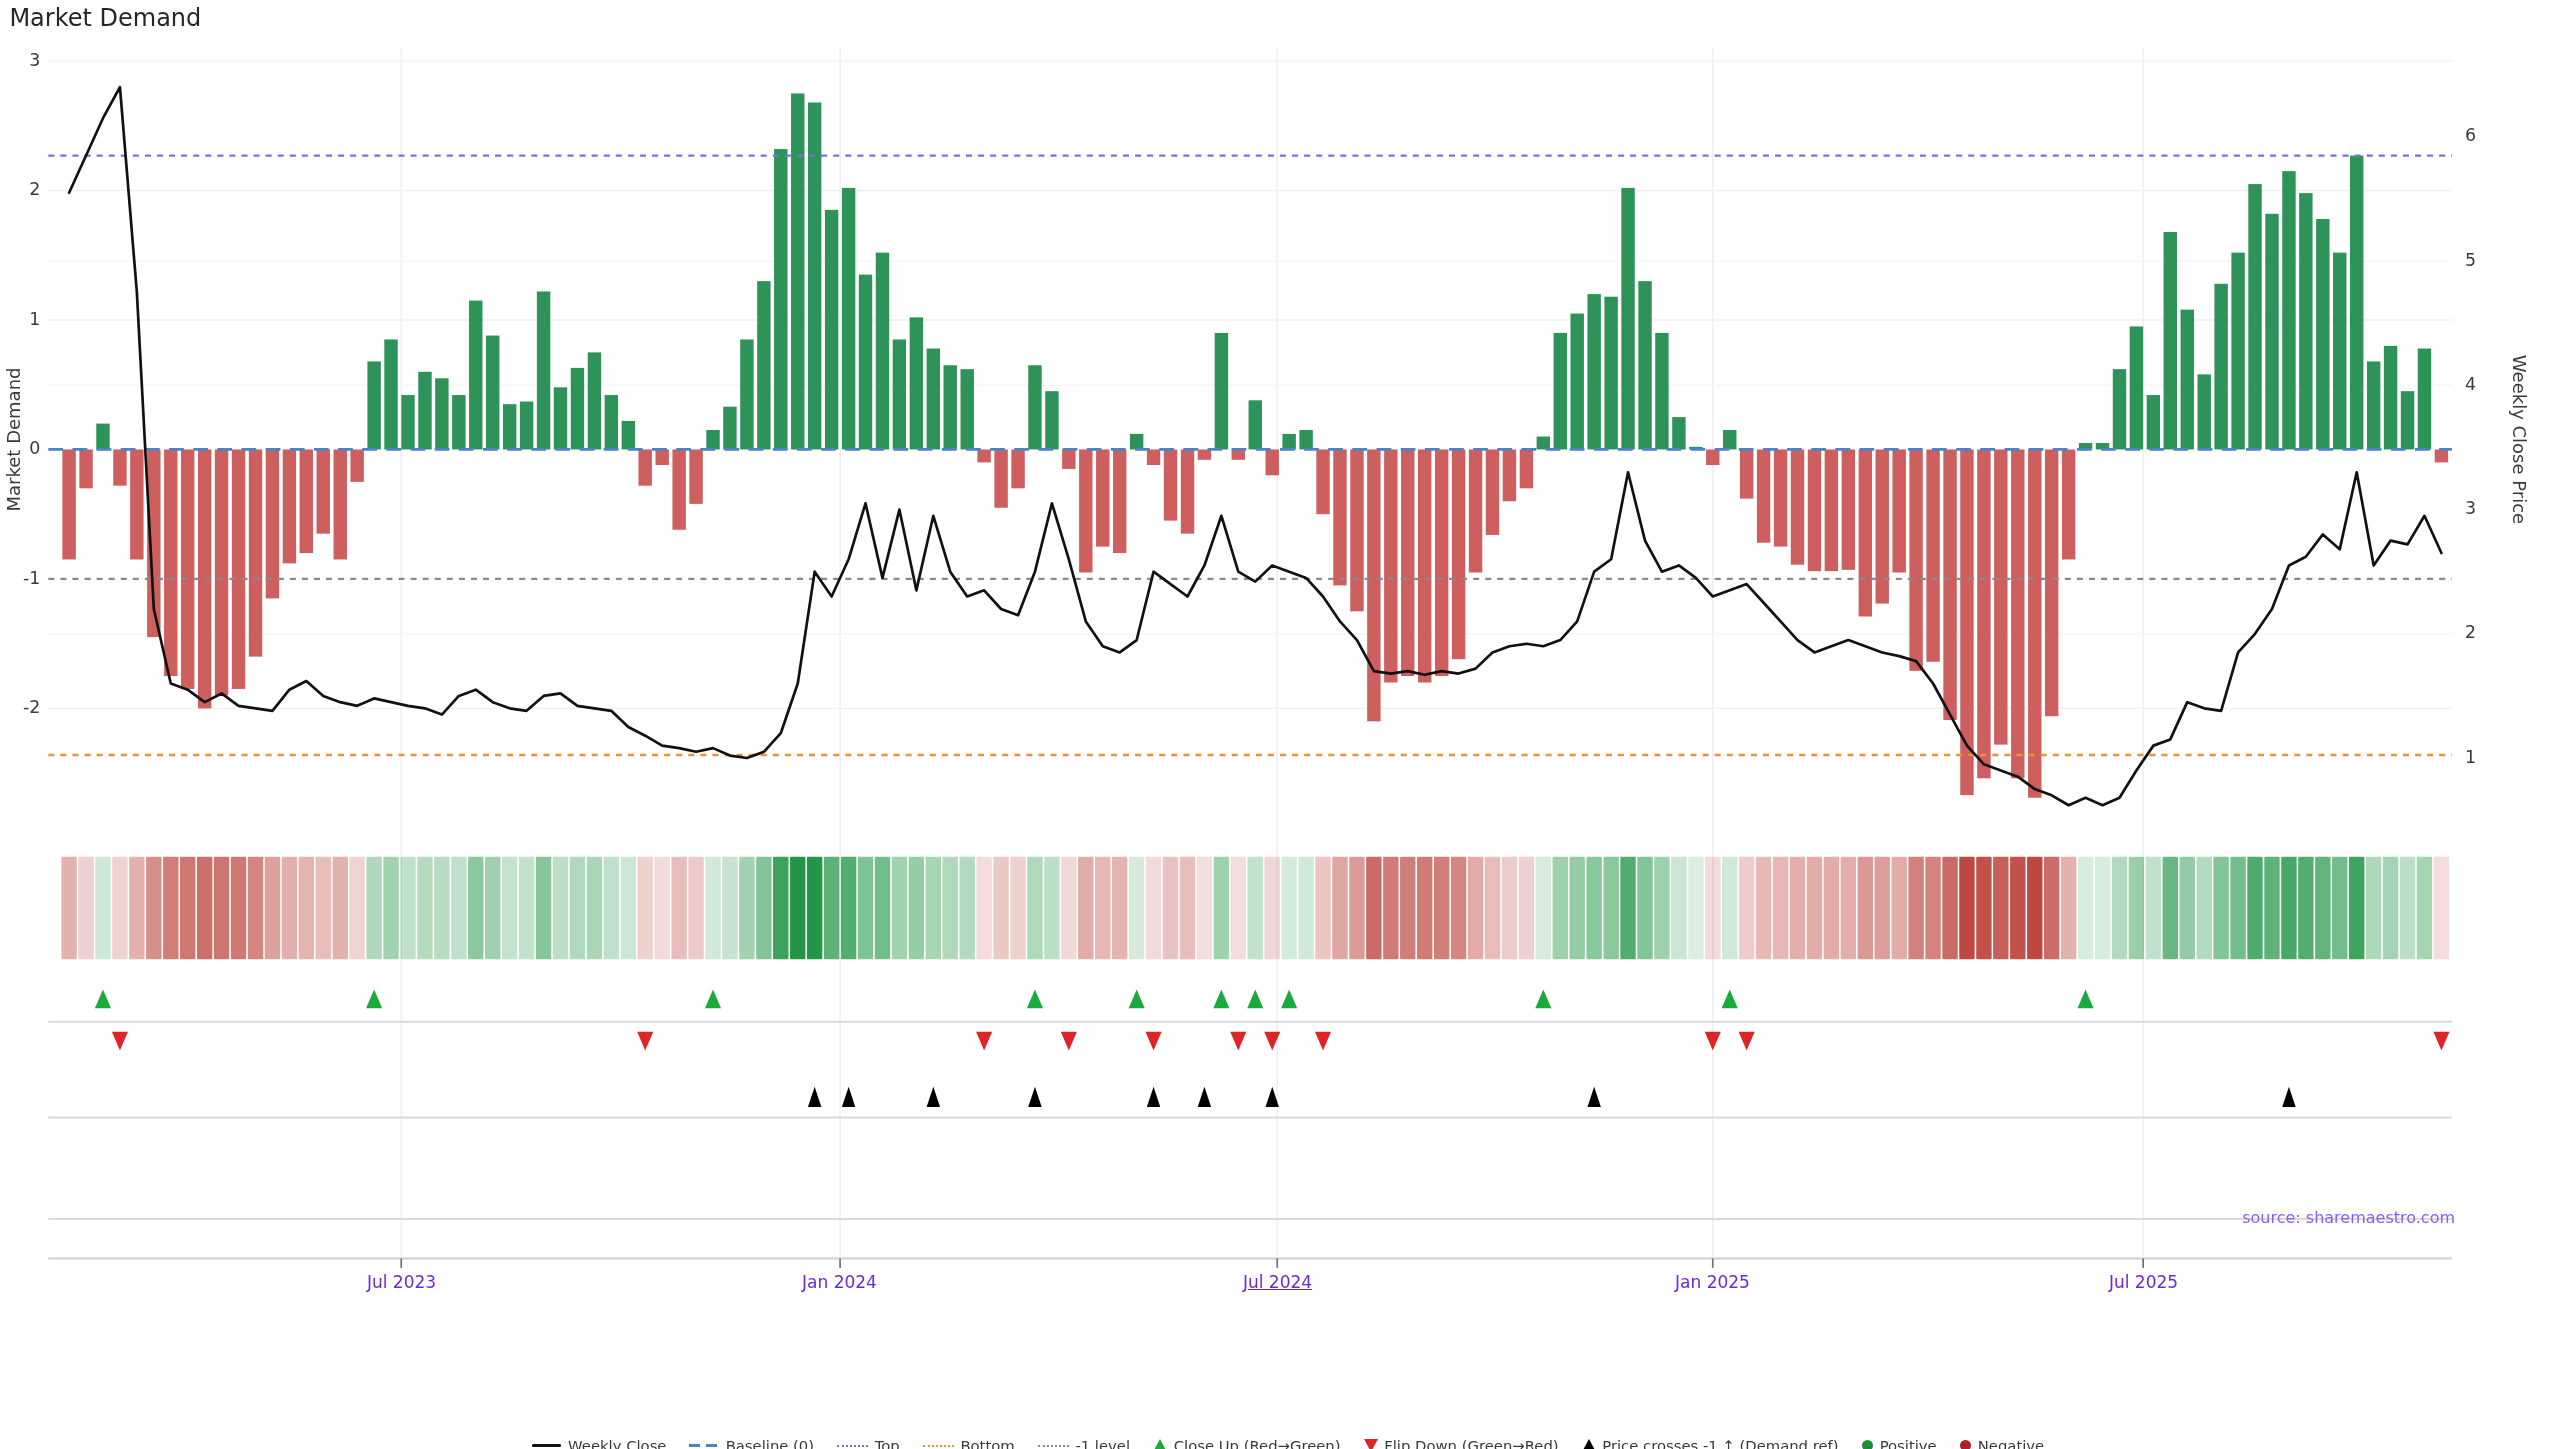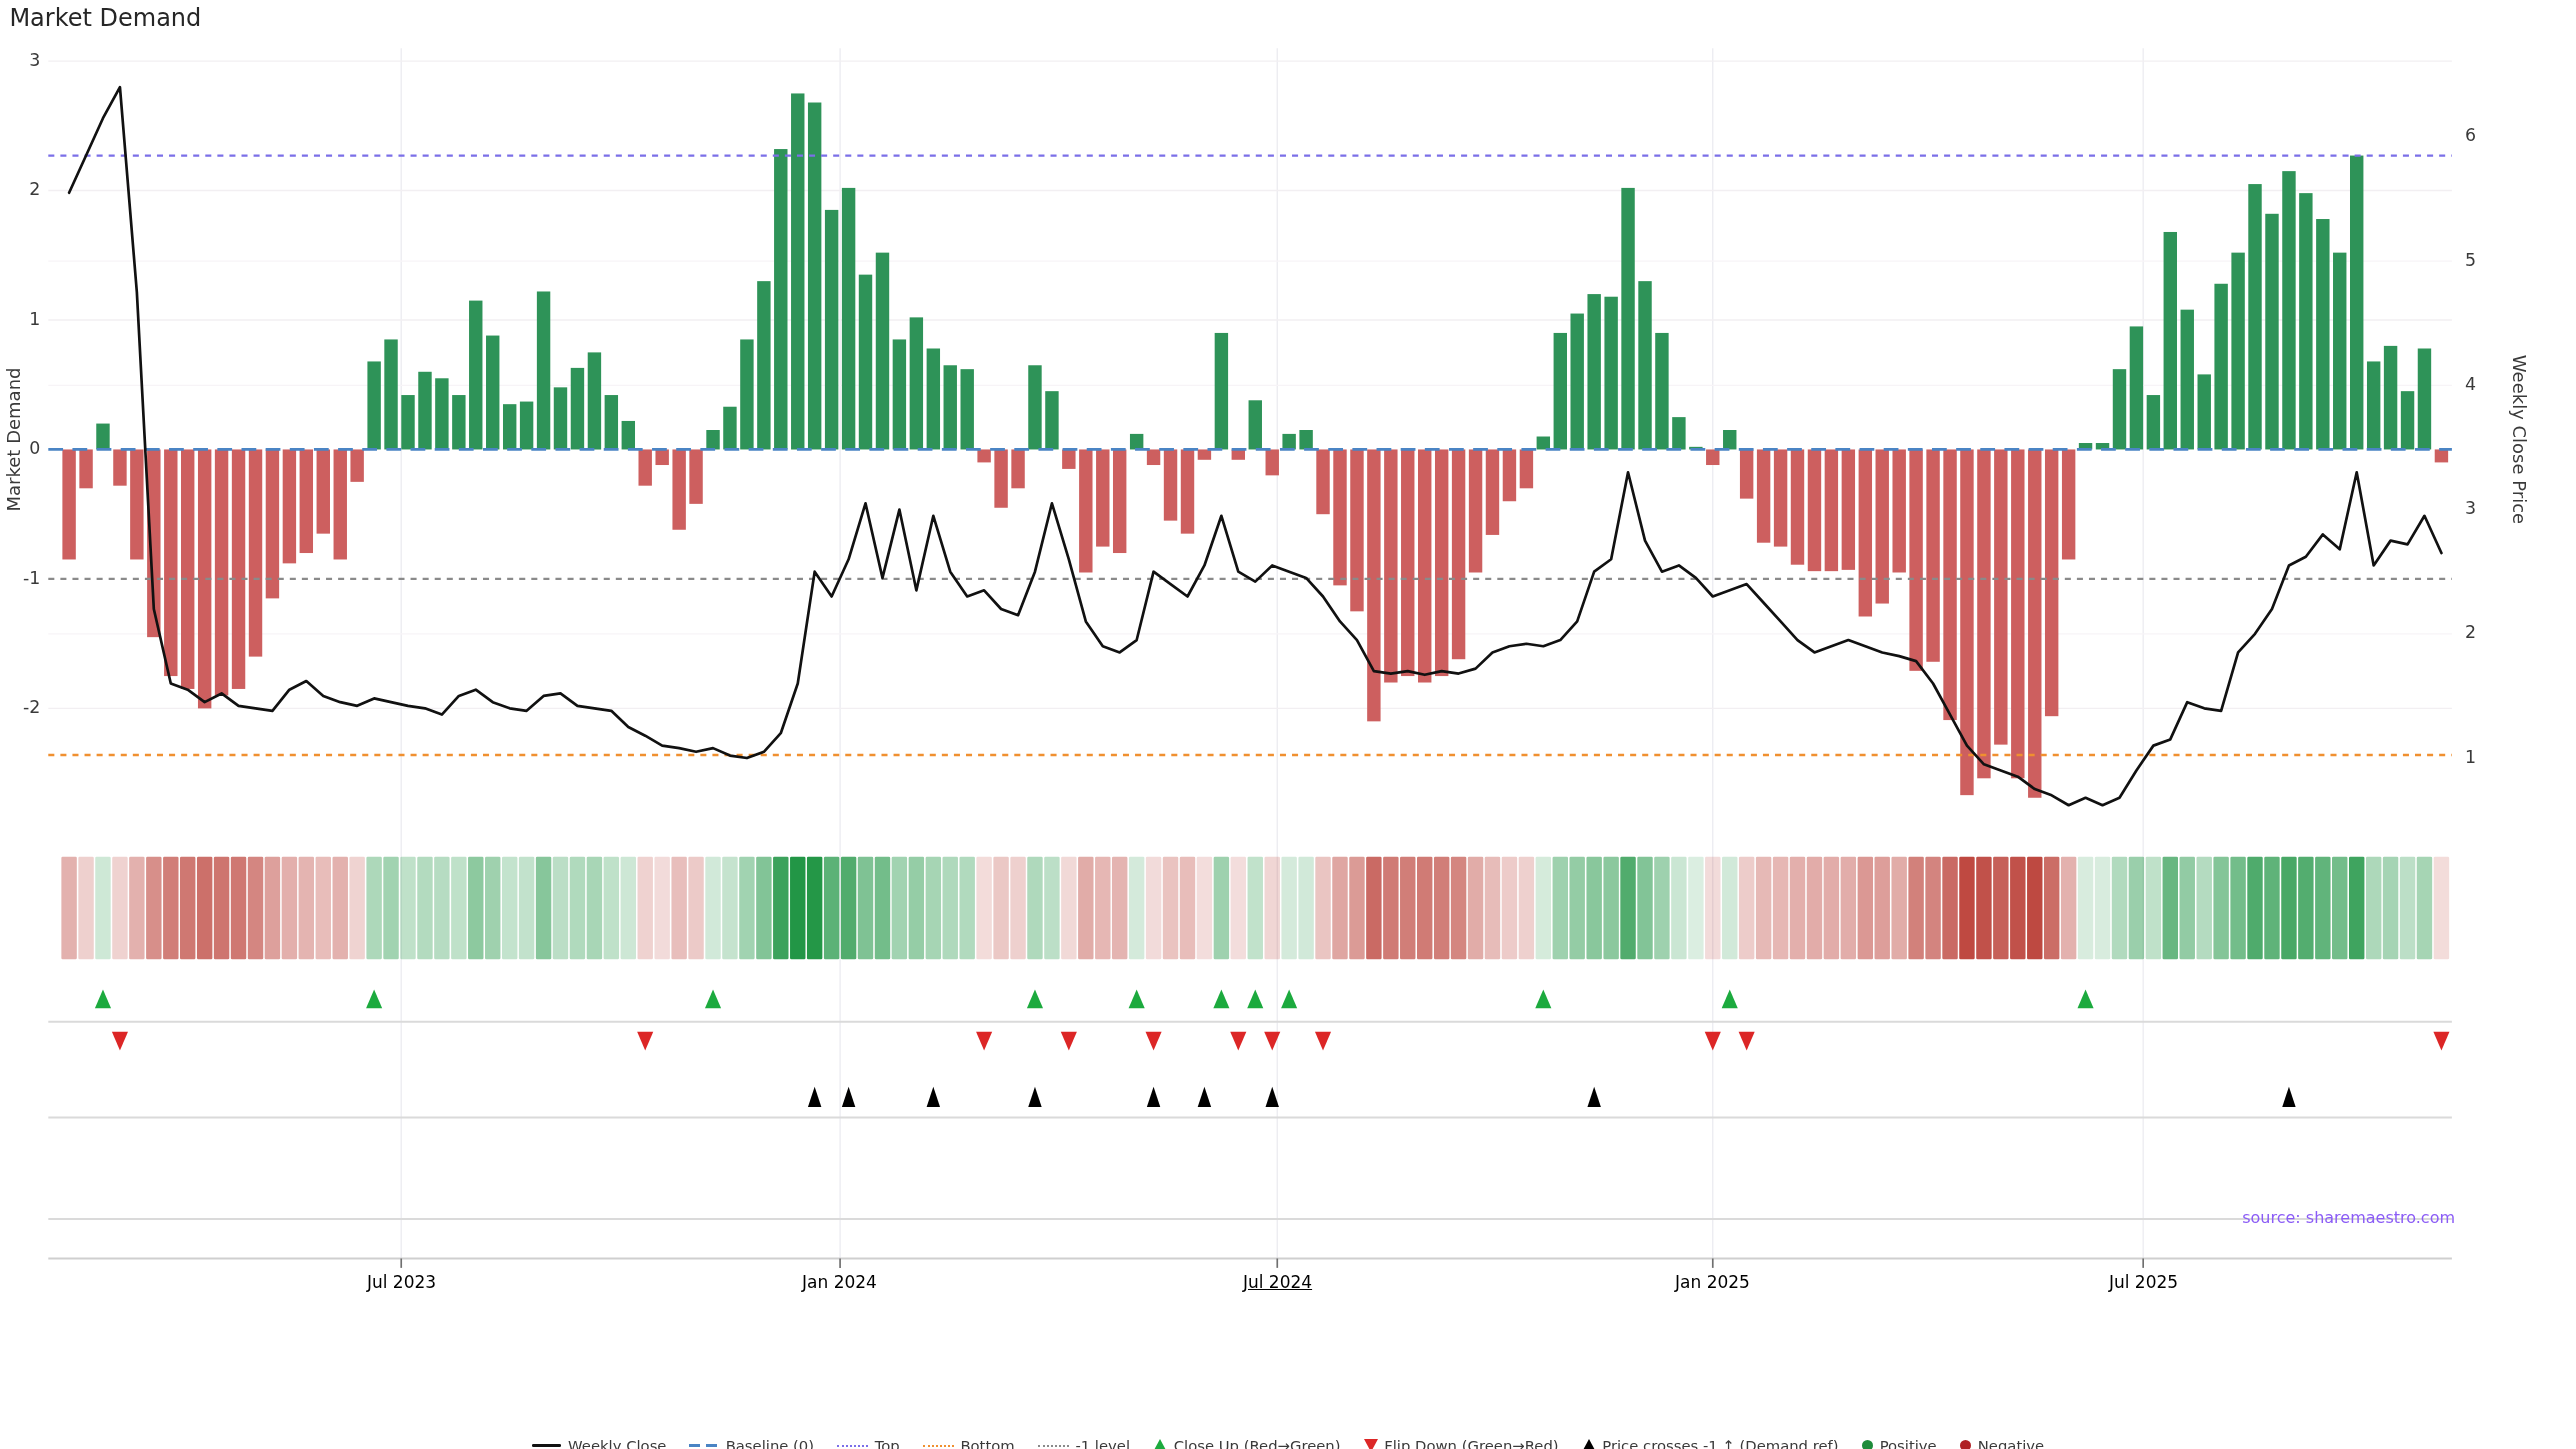--- a/index.html
+++ b/index.html
@@ -9,21 +9,21 @@
   }
   .abs{position:absolute;}
   #chart-title{left:9.4px;top:4px;font-size:24px;color:#262626;}
   #left-axis-label{left:-101px;top:429px;width:228px;text-align:center;
     transform:rotate(-90deg);font-size:18px;color:#3a3a3a;}
   #right-axis-label{left:2405px;top:429px;width:228px;text-align:center;
     transform:rotate(90deg);font-size:18px;color:#3a3a3a;}
   #source-text{right:121px;top:1208px;font-size:16px;color:#8b5cf6;}
   .ytick-left{position:absolute;width:35px;text-align:right;font-size:17.4px;color:#3a3a3a;}
   .ytick-right{position:absolute;width:54px;text-align:left;font-size:17.4px;color:#3a3a3a;}
-  .xtick{position:absolute;width:107px;text-align:center;font-size:17px;color:#000000;}
+  .xtick{position:absolute;width:107px;text-align:center;font-size:17px;color:#6d28d9;}
   #legend{left:0;top:1417px;width:2576px;display:flex;justify-content:center;
     align-items:center;gap:23px;font-size:14.8px;color:#3a3a3a;margin-top:20px;}
   .legend-item{display:flex;align-items:center;gap:6.7px;}
   .lg-line{display:inline-block;width:29.5px;height:2.7px;background:#111;border-radius:1.3px;}
   .lg-dashes{display:inline-block;width:29.5px;height:2.7px;
     background:repeating-linear-gradient(90deg,#4a84c4 0 10.7px,transparent 10.7px 17.4px);}
   .lg-dots{display:inline-block;width:31px;height:0;border-top:2.7px dotted currentColor;}
   .lg-tri-up{display:inline-block;width:0;height:0;border-left:7.4px solid transparent;
     border-right:7.4px solid transparent;border-bottom:13.4px solid currentColor;}
   .lg-tri-down{display:inline-block;width:0;height:0;border-left:7.4px solid transparent;

